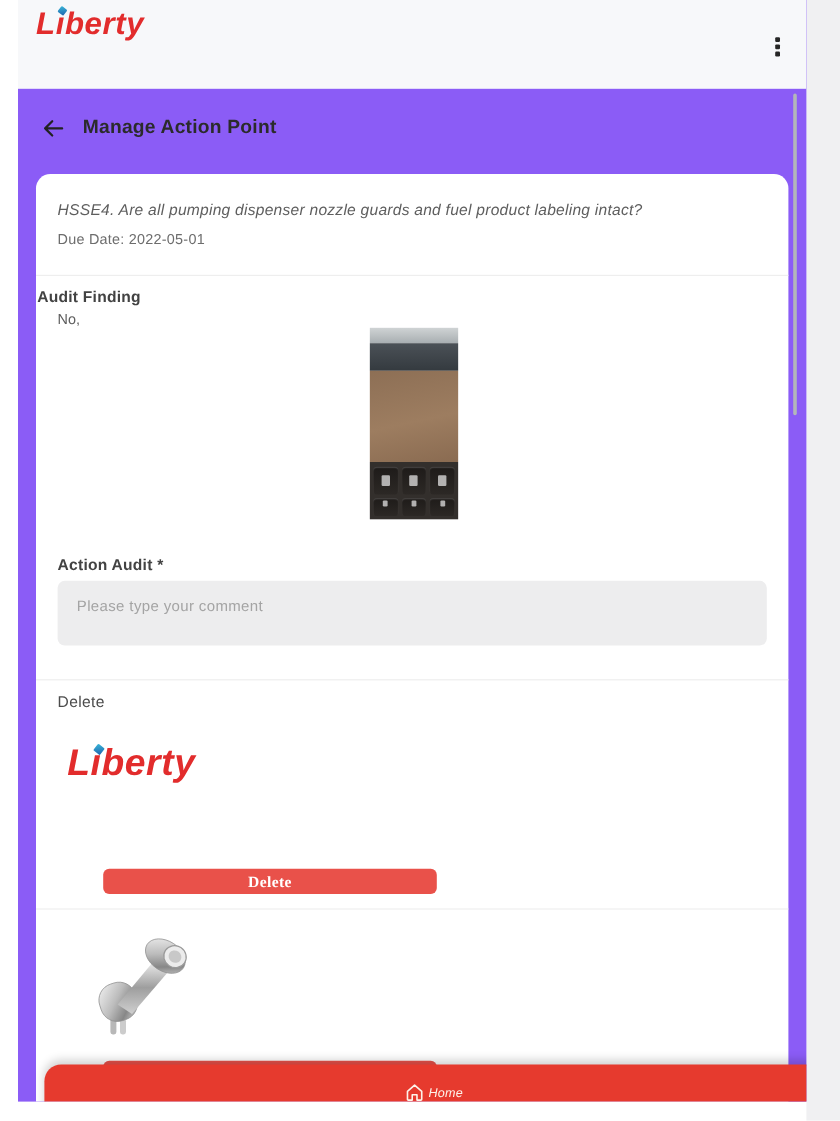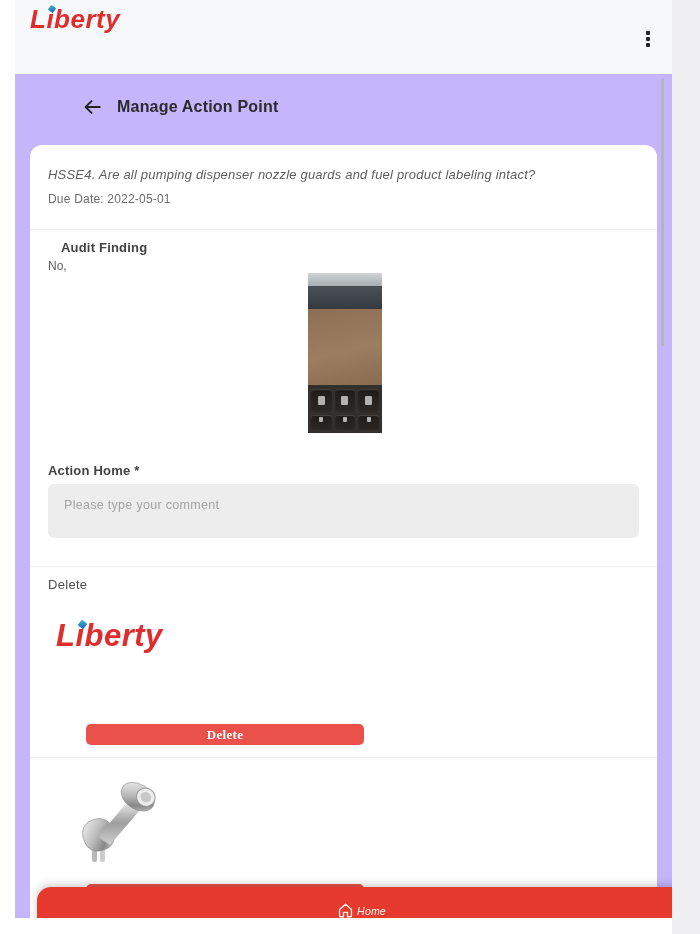--- a/index.html
+++ b/index.html
@@ -2,51 +2,51 @@
 <html><head>
 <meta charset="utf-8">
 <style>
   * { margin:0; padding:0; box-sizing:border-box; }
   html,body { width:700px; height:934px; }
   body {
     position:relative; background:#ffffff; overflow:hidden;
     font-family:"Liberation Sans", sans-serif;
   }
   .right-gutter { position:absolute; left:672px; top:0; width:28px; height:934px; background:#f0f0f2; }
-  .app { position:absolute; left:15px; top:0; width:657px; height:918px; background:#c4b5fd; overflow:hidden; }
+  .app { position:absolute; left:15px; top:0; width:657px; height:918px; background:#8b5cf6; overflow:hidden; }
 
   
   .header { position:absolute; left:0; top:0; width:657px; height:74px; background:#f7f8fa; }
   .logo-block { position:absolute; left:15px; top:5px; width:150px; }
   .brand-word { position:relative; display:inline-block; color:#e22c2c; font-weight:bold; font-style:italic; font-size:26px; letter-spacing:0.5px; line-height:28px; }
   .brand-idot { position:absolute; width:6px; height:6px; background:linear-gradient(135deg,#39b7d8,#1f63ae); transform:rotate(38deg); border-radius:1px; }
   .hdr-idot { left:19px; top:1px; }
   .logo-sub { position:relative; margin-left:28px; margin-top:-3px; color:#1f63ae; font-style:italic; font-weight:bold; font-size:13.5px; line-height:12px; width:110px; height:34px; }
   .logo-sub .t1 { margin-left:14px; letter-spacing:0.4px; }
   .logo-sub .t2 { margin-left:0px; letter-spacing:0.4px; }
   .clock-svg { position:absolute; left:62px; top:-3px; }
   .kebab { position:absolute; right:18px; top:27px; width:12px; height:24px; display:flex; flex-direction:column; align-items:center; justify-content:center; gap:2.5px; cursor:pointer; }
   .kebab i { width:3.5px; height:3.5px; background:#262626; border-radius:1px; }
 
   
-  .titlebar { position:absolute; left:0; top:90px; width:657px; height:34px; display:flex; align-items:center;padding-left:48px; }
+  .titlebar { position:absolute; left:0; top:90px; width:657px; height:34px; display:flex; align-items:center; }
   .back-btn { margin-left:16px; width:26px; height:26px; display:flex; align-items:center; justify-content:center; cursor:pointer; }
   .page-title { margin-left:12px; font-weight:bold; font-size:16px; color:#2b2b2b; letter-spacing:0.2px; }
 
   .scroll-thumb { position:absolute; right:8px; top:78px; width:3px; height:268px; background:#b3b6ba; border-radius:2px; }
 
   
   .card { position:absolute; left:15px; top:145px; width:627px; height:789px; background:#ffffff; border-radius:12px 12px 0 0; }
   .card .abs { position:absolute; }
   .q-text { left:18px; top:22px; right:18px; font-size:13px; color:#5e5e5e; letter-spacing:0.2px;font-style:italic; }
   .due-text { left:18px; top:47px; font-size:12px; color:#6d6d6d; letter-spacing:0.2px; }
   .divider { left:0; width:627px; height:1px; background:#eeeeee; }
   .d1 { top:84px; } .d2 { top:421px; } .d3 { top:612px; }
   .sec-label { font-size:13px; font-weight:bold; color:#424242; letter-spacing:0.2px; }
-  .audit-label { left:31px; top:95px; }
+  .audit-label { left:1px; top:95px; }
   .audit-value { left:18px; top:114px; font-size:12px; color:#5e5e5e; }
   .action-label { left:18px; top:318px; }
   .media-label { left:18px; top:432px; font-size:13px; color:#4c4c4c; font-weight:normal; letter-spacing:0.3px; }
 
   
   .photo { left:278px; top:128px; width:74px; height:160px; display:flex; flex-direction:column; overflow:hidden; background:#fff; }
   .p-top  { height:13px; background:linear-gradient(#d0d4d5,#a8aeb1); }
   .p-band { height:23px; background:linear-gradient(#4b5157,#343a3f); }
   .p-wood { height:76px; background:linear-gradient(168deg,#8d6f55 0%,#9d7d60 55%,#8a6b51 100%); }
   .p-keys { flex:1; background:#332f2c; padding:4px 3px 0 3px; }
@@ -142,21 +142,21 @@
             <div class="key low">
               <i></i>
             </div>
             <div class="key low">
               <i></i>
             </div>
         </div>
       </div>
     </div>
 
-    <div class="abs sec-label action-label">Action Home *</div>
+    <div class="abs sec-label action-label">Action Audit *</div>
     <textarea class="abs comment-box" placeholder="Please type your comment" style=""></textarea>
 
     <div class="abs divider d2"></div>
     <div class="abs media-label">Delete</div>
 
     <div class="abs media-logo">
       <span class="brand-word media-brand">
         <span>Lıberty</span>
         <i class="brand-idot media-idot"></i>
       </span>

